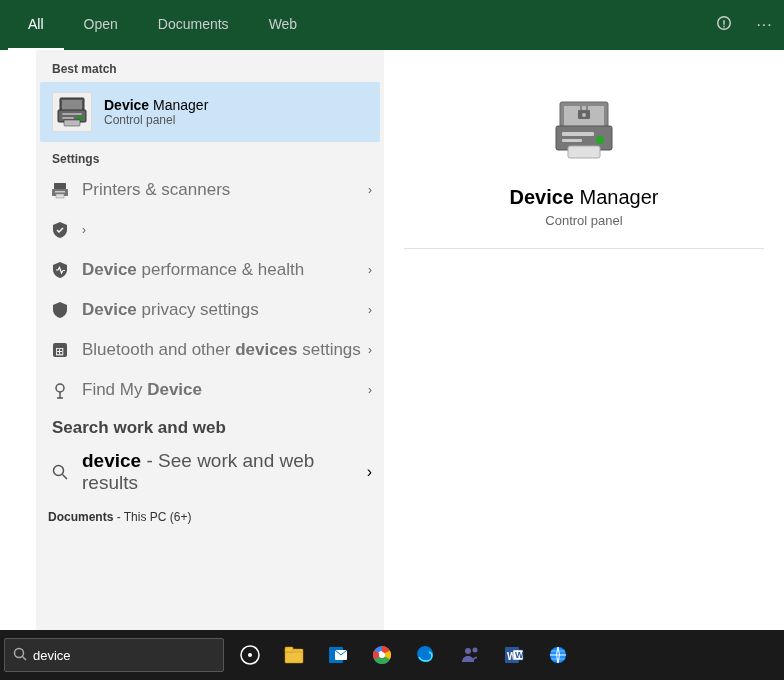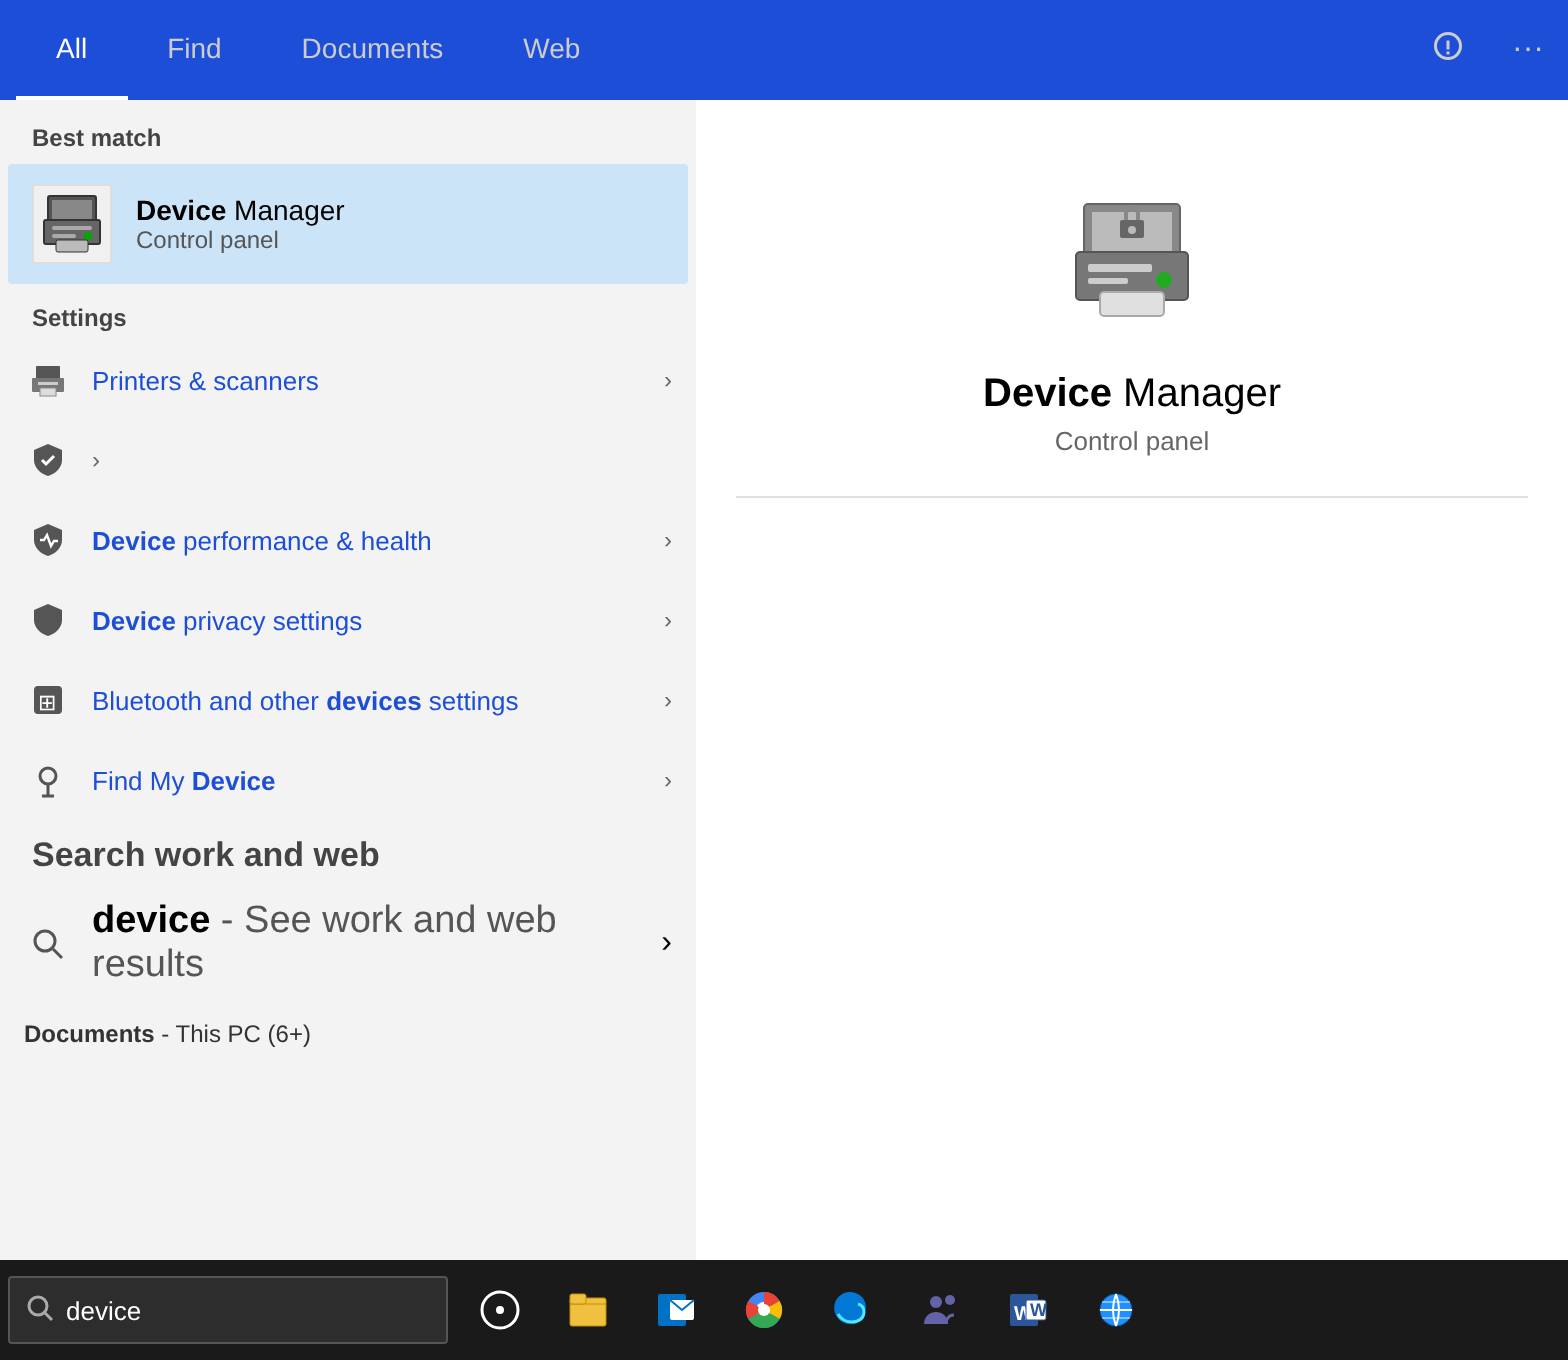--- a/index.html
+++ b/index.html
@@ -11,21 +11,21 @@
       top: 0; left: 0;
       width: 784px;
       height: 630px;
       background: #fff;
       display: flex;
       flex-direction: column;
     }
 
     
     .tabs {
-      background: #1d4ed8;
+      background: #14532d;
       display: flex;
       align-items: center;
       height: 50px;
       padding: 0 8px;
       justify-content: space-between;
     }
     .tabs-left {
       display: flex;
       align-items: center;
       gap: 0;
@@ -59,20 +59,21 @@
       font-size: 16px;
       cursor: pointer;
       padding: 4px;
     }
 
     
     .main-content {
       display: flex;
       flex: 1;
       overflow: hidden;
+      margin-left: 36px;
     }
 
     
     .left-panel {
       width: 348px;
       background: #f3f3f3;
       display: flex;
       flex-direction: column;
       overflow-y: auto;
     }
@@ -141,22 +142,22 @@
       height: 24px;
       display: flex;
       align-items: center;
       justify-content: center;
       margin-right: 10px;
       font-size: 16px;
       flex-shrink: 0;
     }
     .settings-item .s-text {
       flex: 1;
-      font-size: 13px;
-      color: #1d4ed8;
+      font-size: 17px;
+      color: #737373;
     }
     .settings-item .s-text .bold {
       font-weight: 700;
     }
     .settings-item .chevron {
       color: #666;
       font-size: 12px;
     }
 
     
@@ -310,21 +311,21 @@
 <body>
 
 <div class="start-menu">
 
   <div class="tabs">
     <div class="tabs-left">
       <div class="tab-item active">
         <span>All</span>
       </div>
       <div class="tab-item">
-        <span>Find</span>
+        <span>Open</span>
       </div>
       <div class="tab-item">
         <span>Documents</span>
       </div>
       <div class="tab-item">
         <span>Web</span>
       </div>
     </div>
     <div class="tabs-right">
       <span class="icon-btn">

